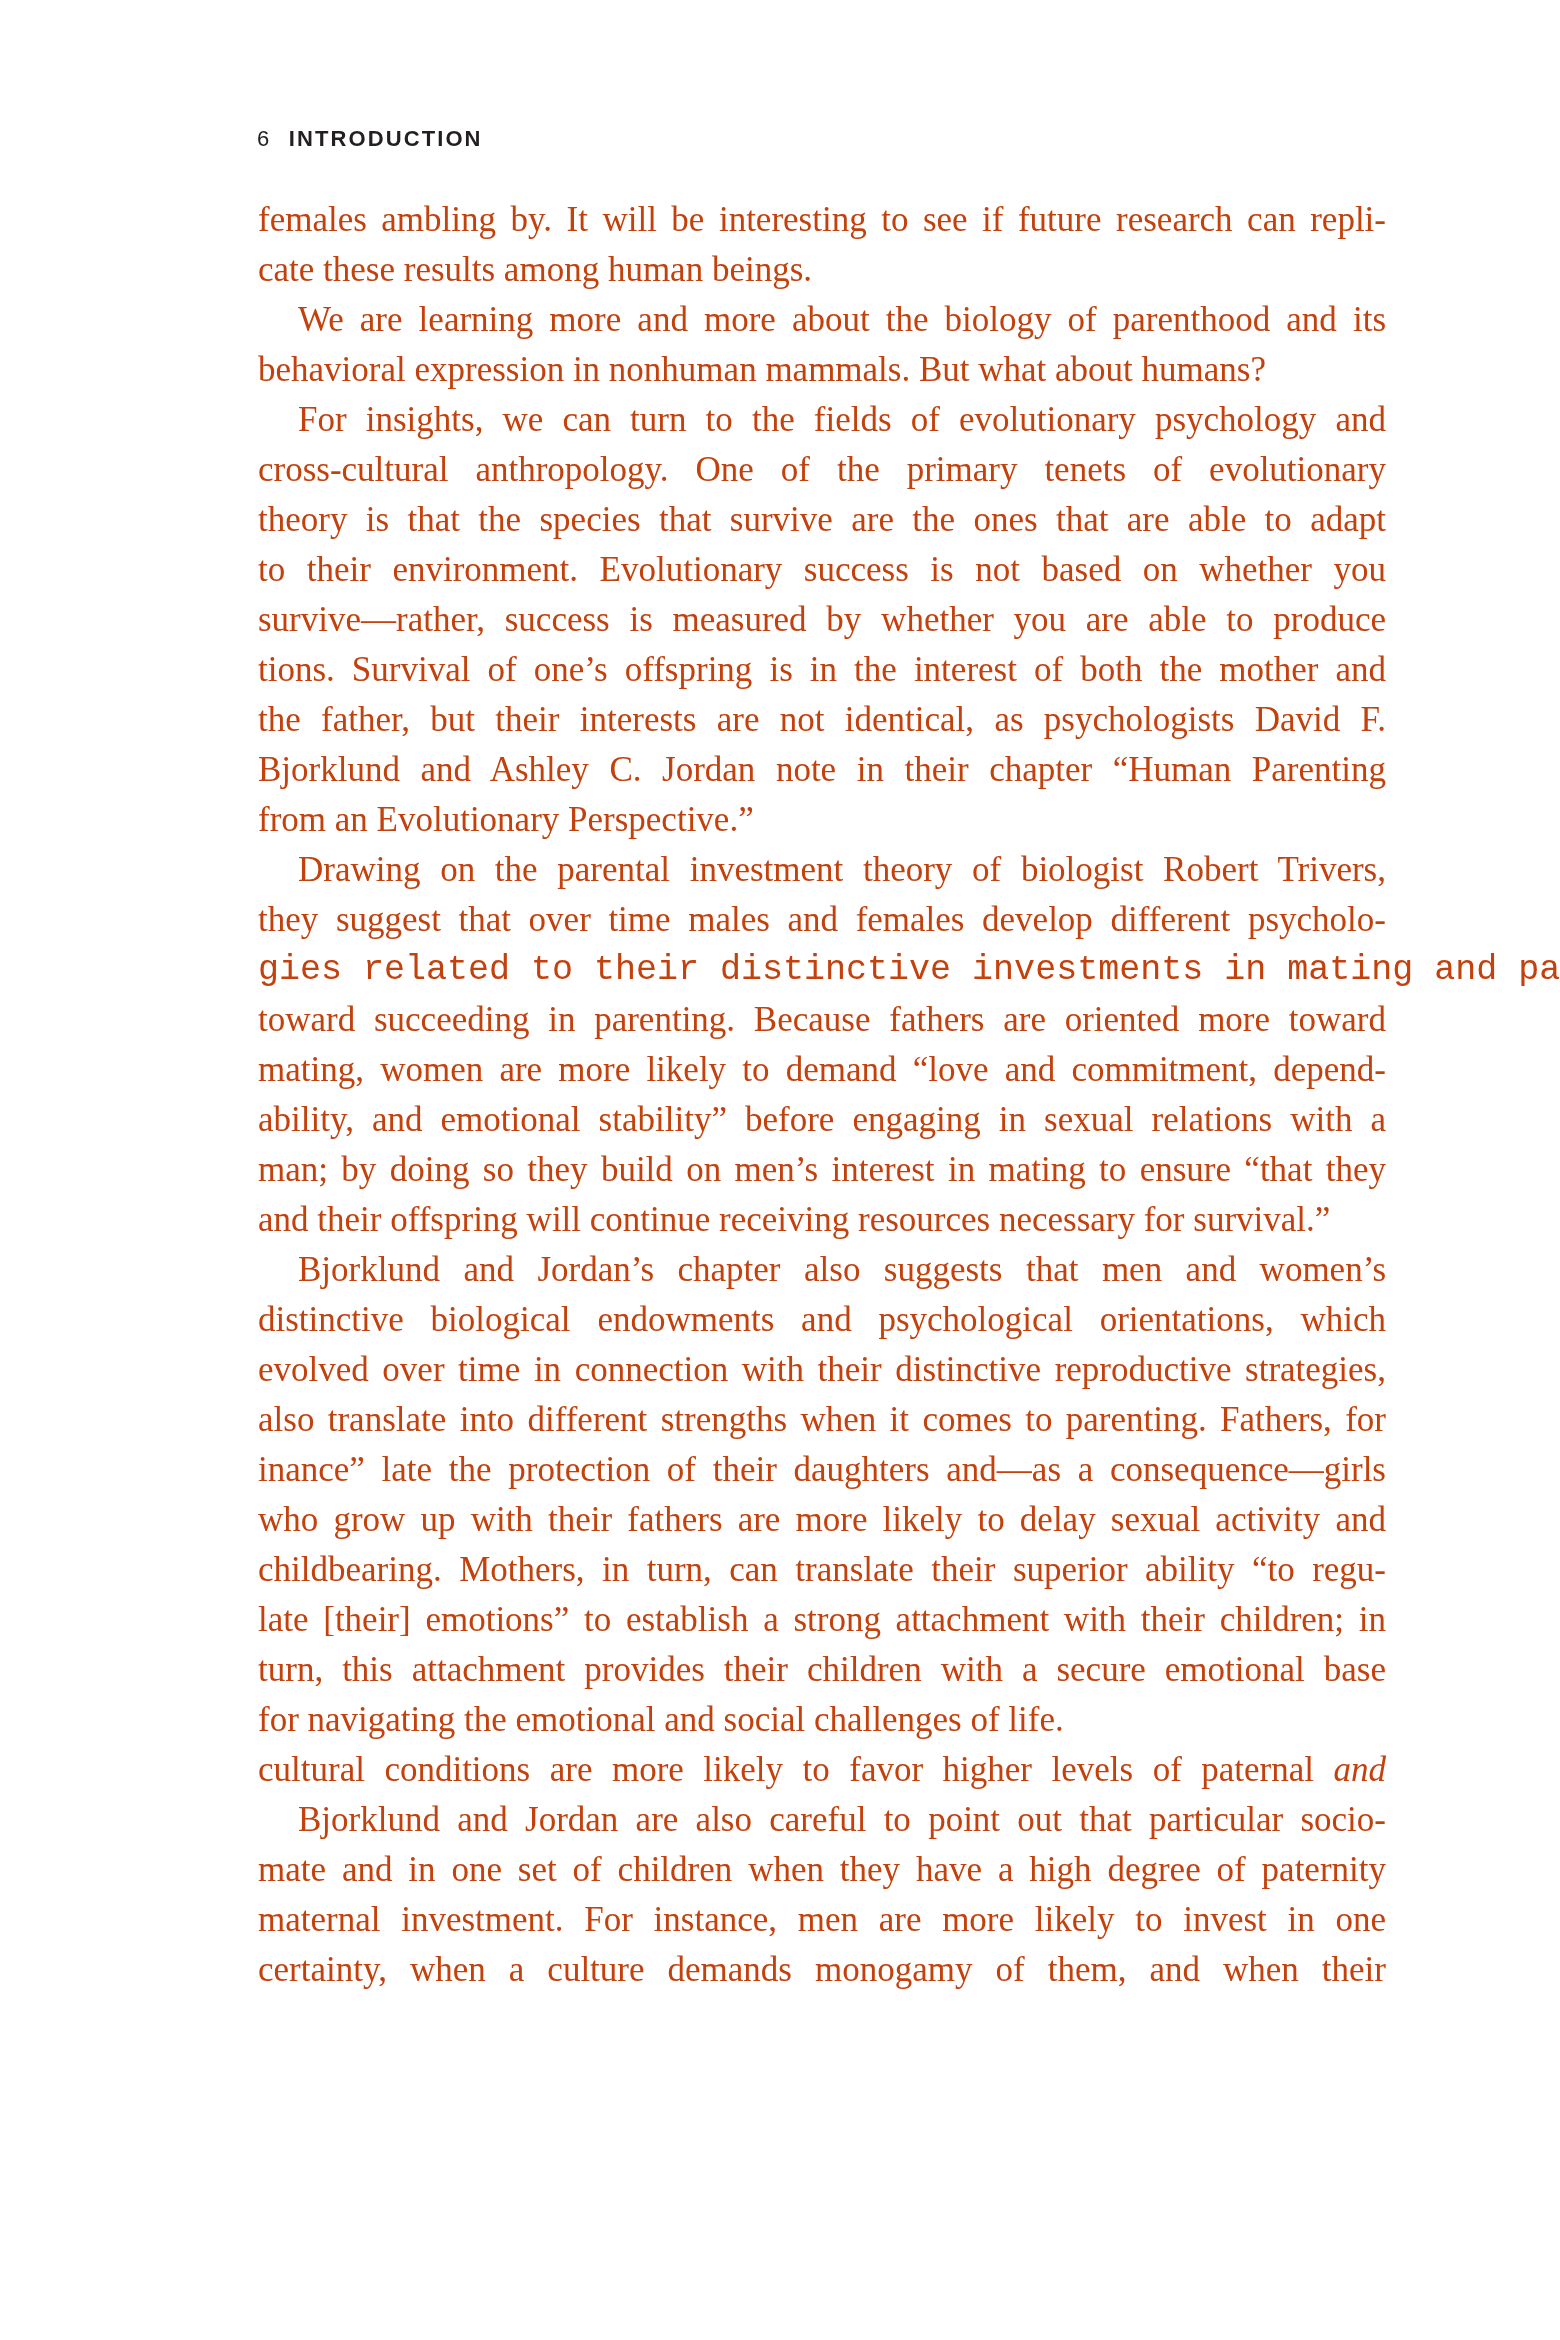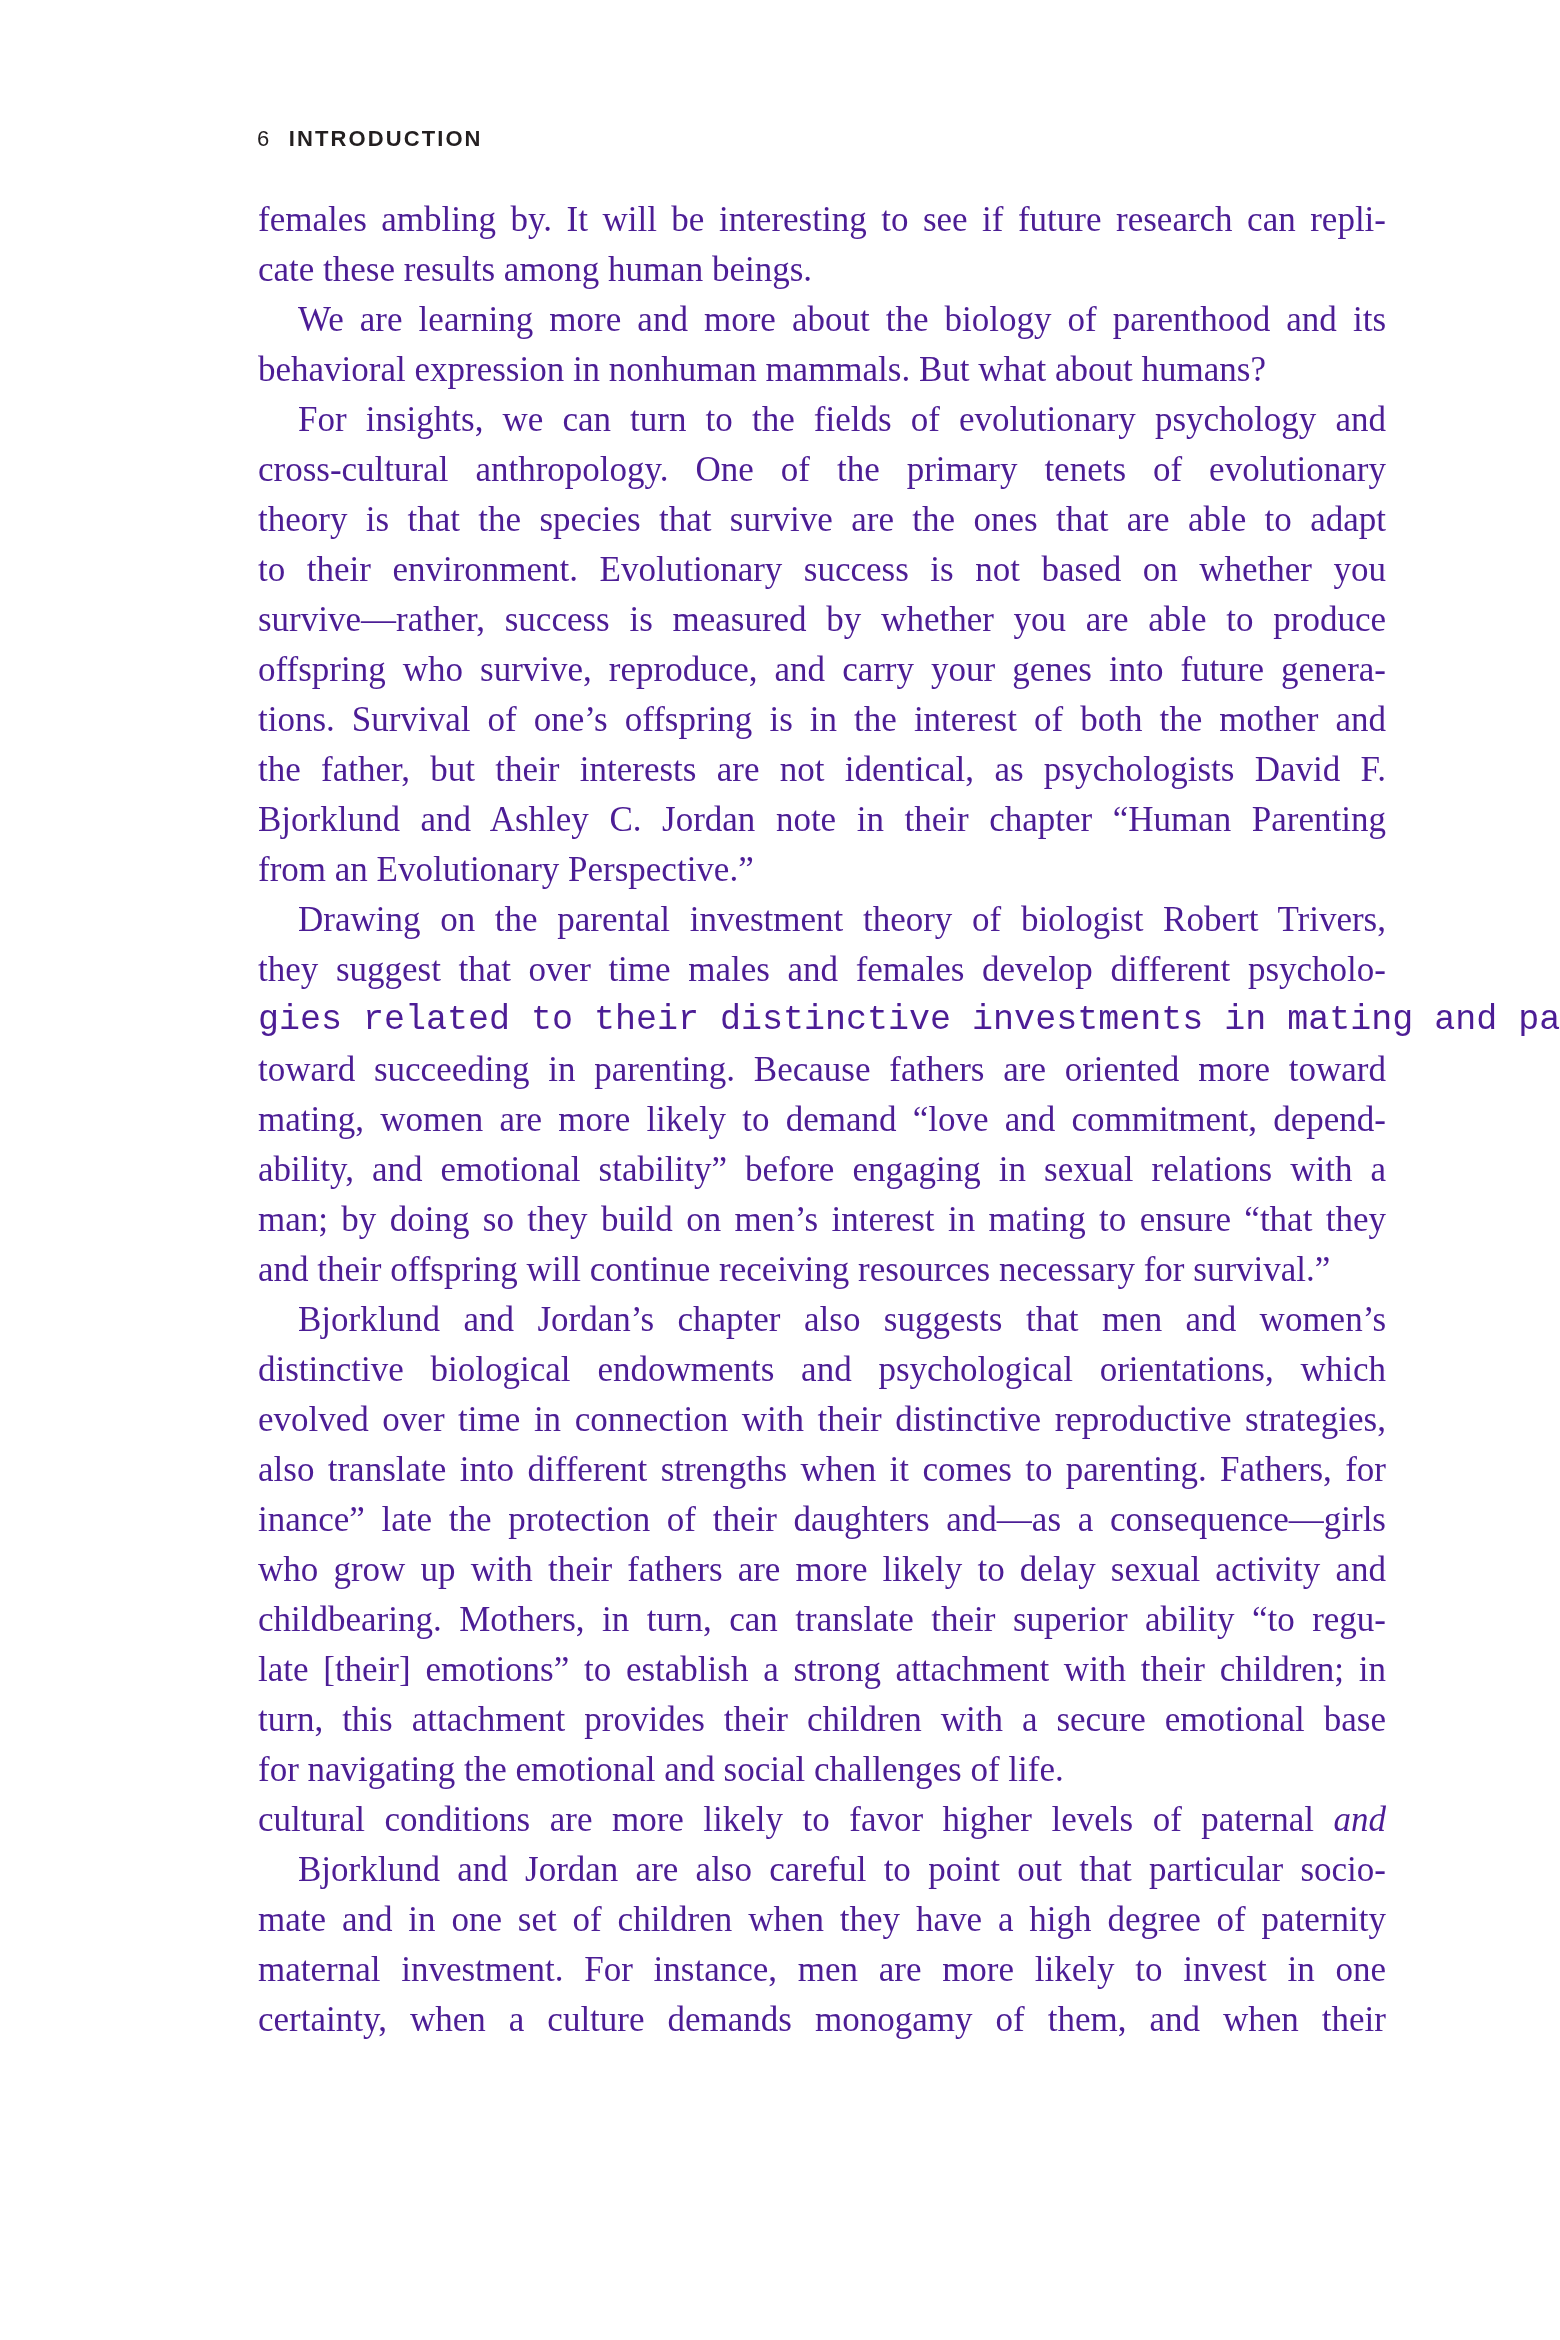--- a/index.html
+++ b/index.html
@@ -12,21 +12,21 @@
       position: absolute; left: 216px; top: 125px;
       font-family: "Liberation Sans", "DejaVu Sans", sans-serif;
       font-size: 22px; line-height: 27px; color: #231f20;
       white-space: nowrap;
     }
     .running-head .folio { font-weight: normal; letter-spacing: 0.5px; }
     .running-head .title { font-weight: bold; letter-spacing: 2.1px; margin-left: 19px; }
     .body-text {
       position: absolute; left: 217px; top: 195px; width: 1128px;
       font-family: "Liberation Serif", "DejaVu Serif", serif;
-      font-size: 35px; line-height: 50px; color: #4c1d95;
+      font-size: 35px; line-height: 50px; color: #c2410c;
     }
     .line {
       display: block; height: 50px; white-space: nowrap;
       text-align: justify; text-align-last: justify;
       transform-origin: left center;
     }
     .line.last { text-align-last: left; }
     .line.indent { padding-left: 40px; }
     .line .it { font-style: italic; }
   </style>
@@ -50,21 +50,20 @@
       <span class="line indent" style="word-spacing: 0px;">We are learning more and more about the biology of parenthood and its</span>
       <span class="line last">behavioral expression in nonhuman mammals. But what about humans?</span>
     </div>
 
     <div>
       <span class="line indent" style="word-spacing: 0px;">For insights, we can turn to the fields of evolutionary psychology and</span>
       <span class="line" style="word-spacing: 0px;">cross-cultural anthropology. One of the primary tenets of evolutionary</span>
       <span class="line" style="word-spacing: 0px;">theory is that the species that survive are the ones that are able to adapt</span>
       <span class="line" style="word-spacing: 0px;">to their environment. Evolutionary success is not based on whether you</span>
       <span class="line" style="word-spacing: 0px;">survive—rather, success is measured by whether you are able to produce</span>
-      <span class="line" style="word-spacing: 0px;">offspring who survive, reproduce, and carry your genes into future genera-</span>
       <span class="line" style="word-spacing: 0px;">tions. Survival of one’s offspring is in the interest of both the mother and</span>
       <span class="line" style="word-spacing: 0px;">the father, but their interests are not identical, as psychologists David F.</span>
       <span class="line" style="word-spacing: 0px;">Bjorklund and Ashley C. Jordan note in their chapter “Human Parenting</span>
       <span class="line last">from an Evolutionary Perspective.”</span>
     </div>
 
     <div>
       <span class="line indent" style="word-spacing: 0px;">Drawing on the parental investment theory of biologist Robert Trivers,</span>
       <span class="line" style="word-spacing: 0px;">they suggest that over time males and females develop different psycholo-</span>
       <span class="line" style="word-spacing: 0px; font-family: Liberation Mono, monospace;">gies related to their distinctive investments in mating and parenting, with</span>

